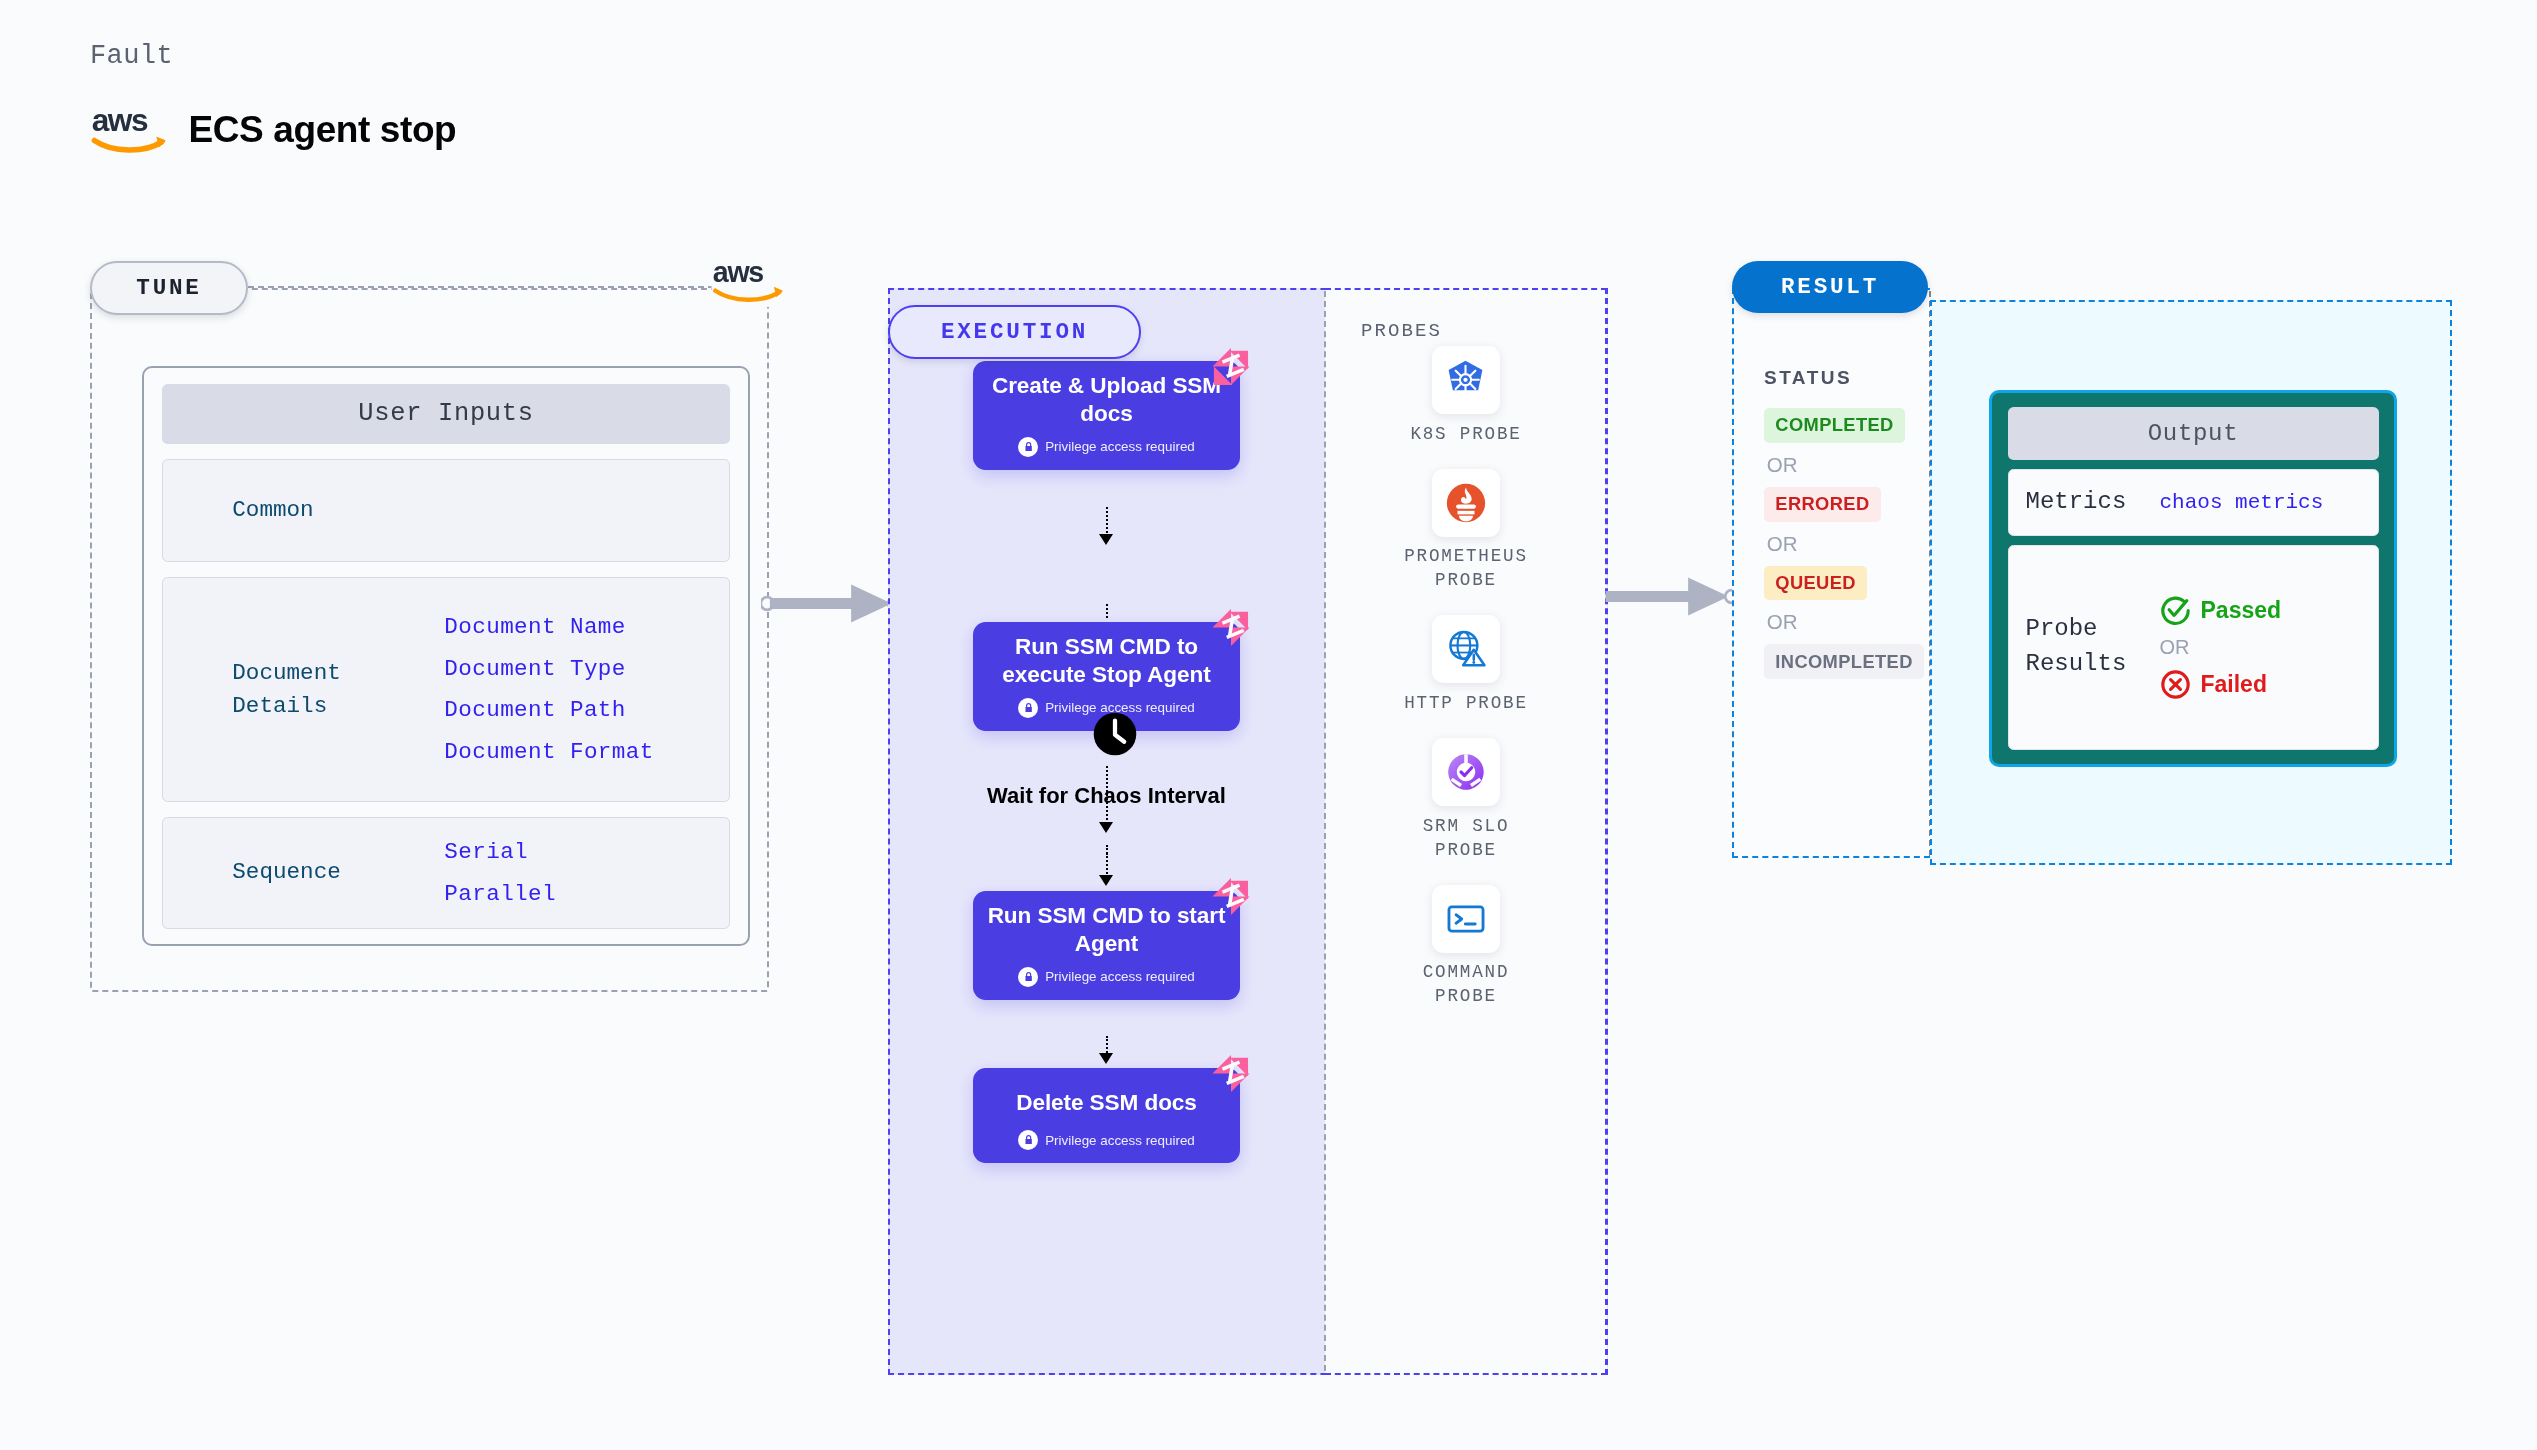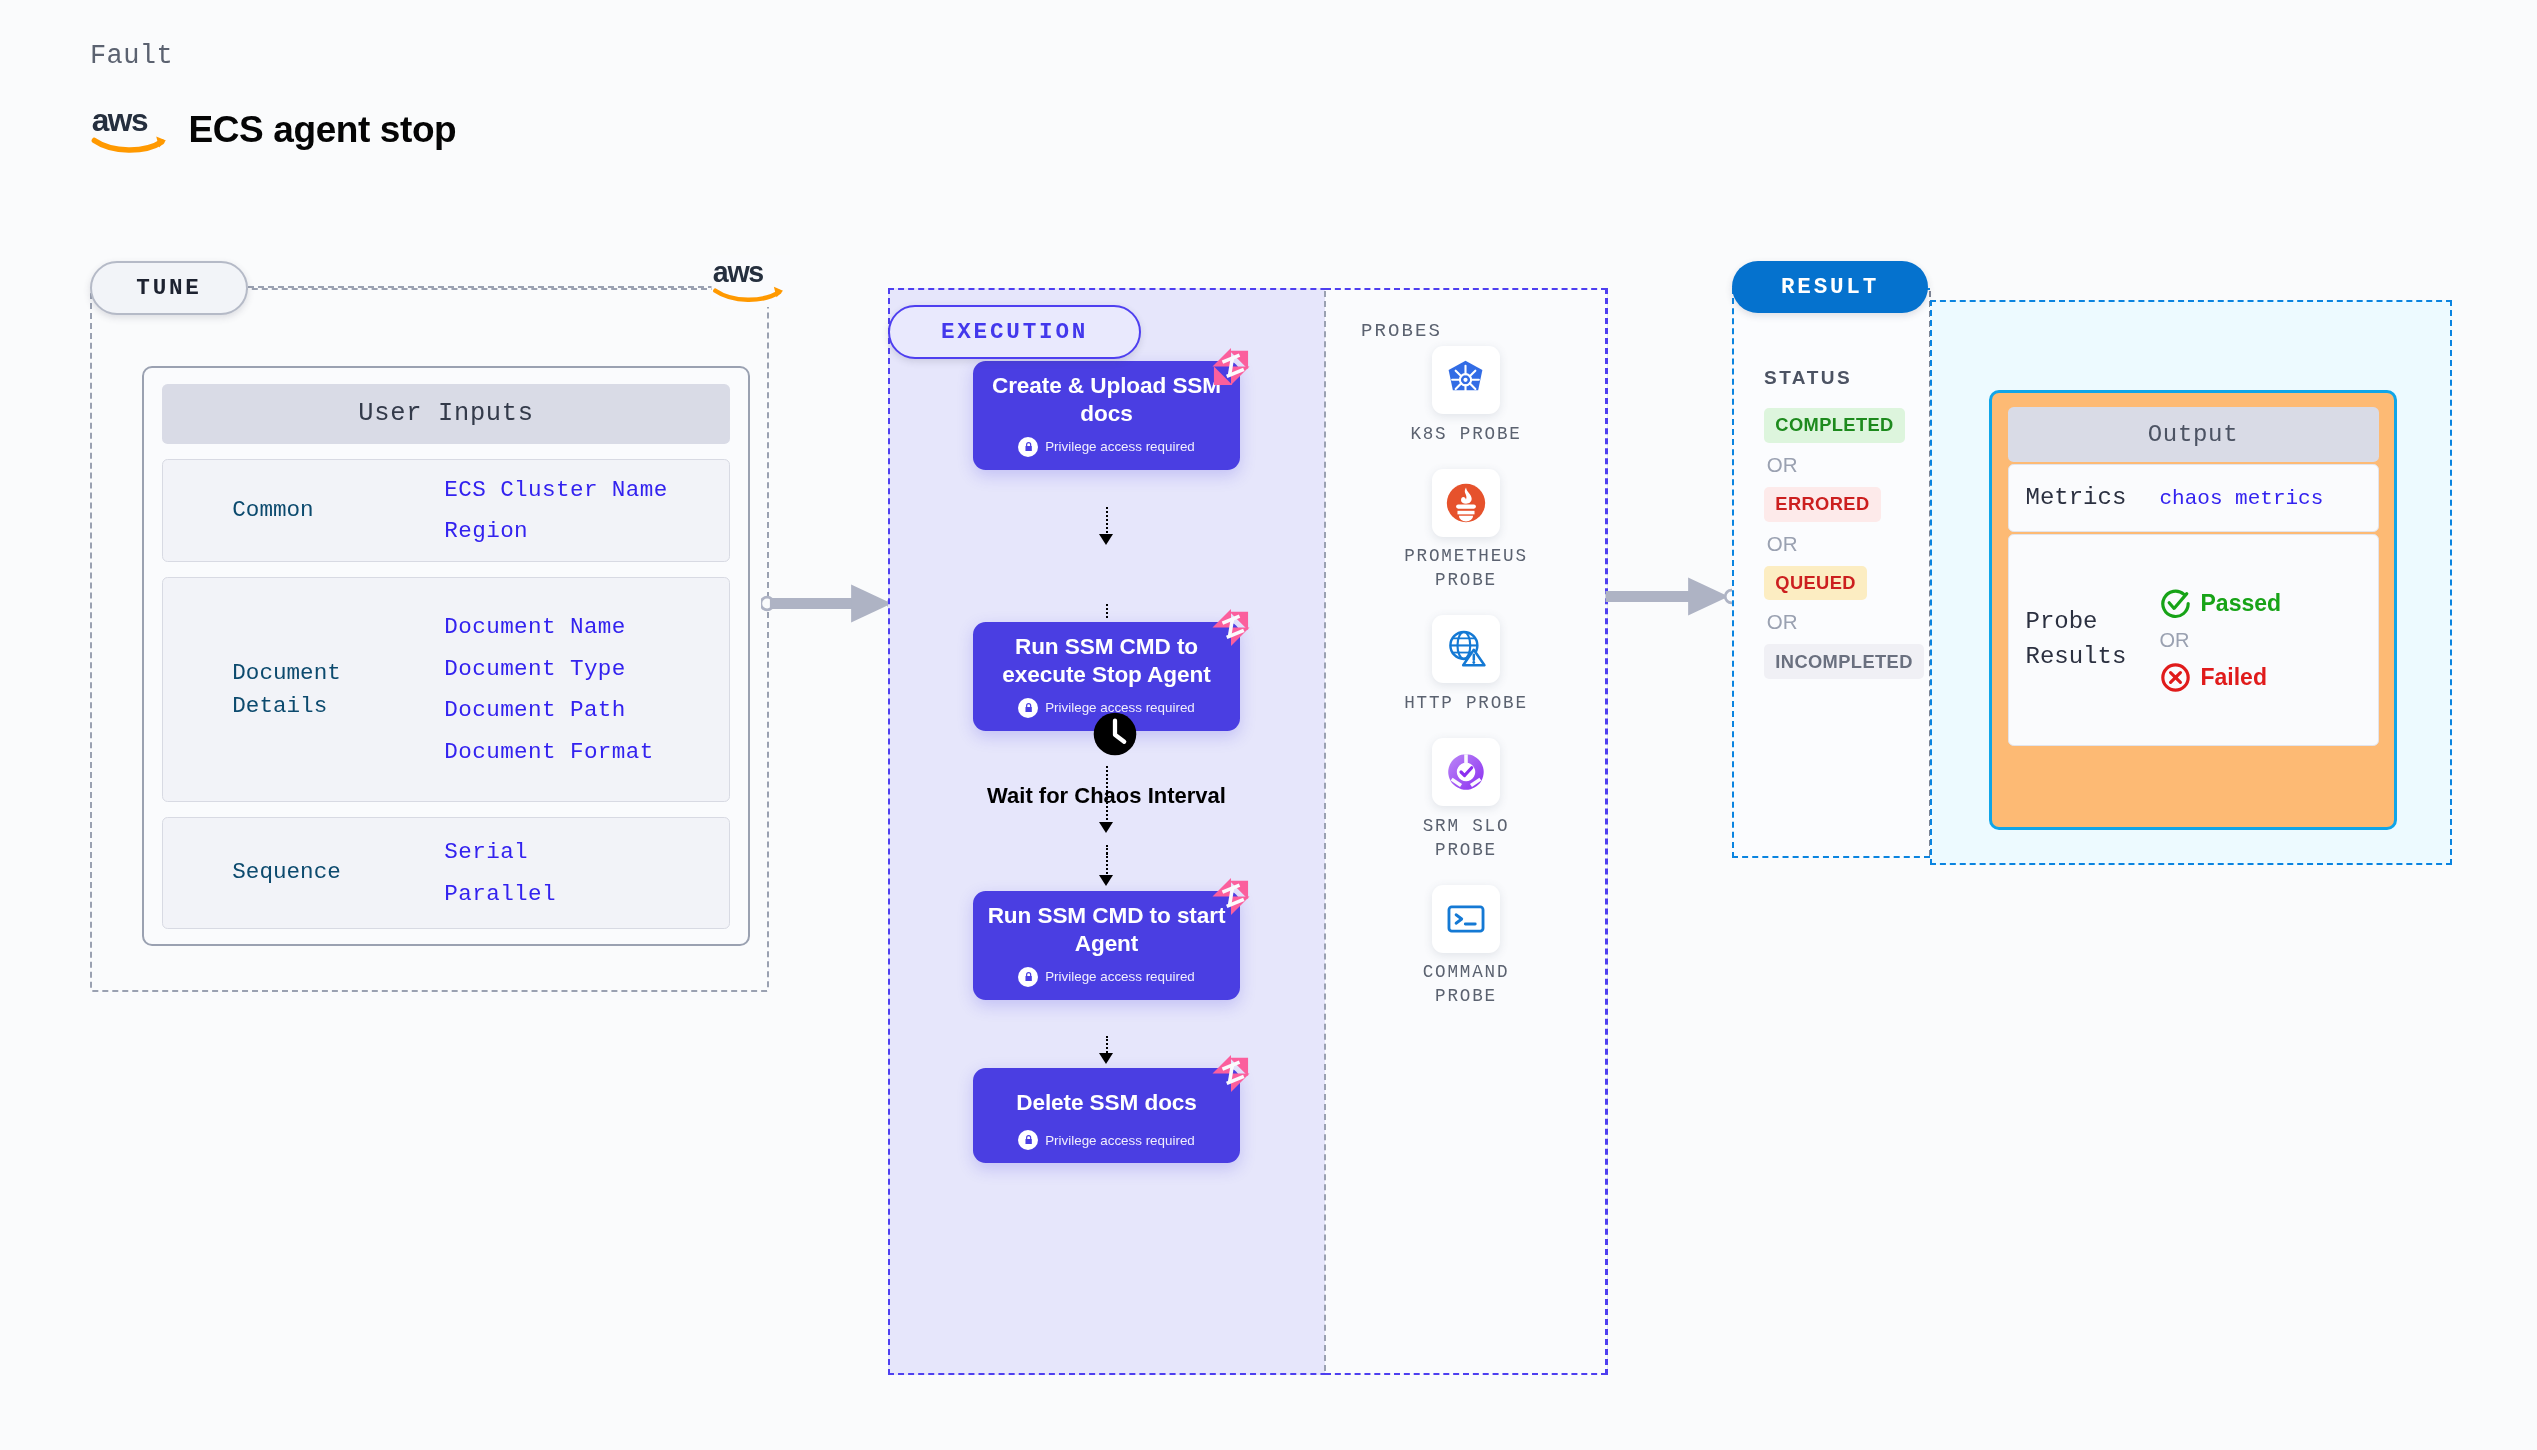--- a/index.html
+++ b/index.html
@@ -256,26 +256,26 @@
   }
   .status-or { font-size: 20.5px; color: #9aa1b1; padding-left: 2.8px; }
   .chip-completed  { background: #ddf5dd; color: #1d8a1d; }
   .chip-errored    { background: #fdeaea; color: #cc1f1f; }
   .chip-queued     { background: #fcedc2; color: #cc1f1f; }
   .chip-incomplete { background: #f0f0f5; color: #6a707f; }
 
   
   #output-card {
     position: absolute; left: 1989px; top: 390px;
-    width: 408px; height: 440px;
-    background: #fdba74;
+    width: 408px; height: 377px;
+    background: #0f766e;
     border: 3.5px solid #10a5e8;
     border-radius: 10px;
     padding: 14px 15.5px;
-    display: flex; flex-direction: column; gap: 2px;
+    display: flex; flex-direction: column; gap: 9px;
   }
   #output-header {
     background: #d9dbe6; border-radius: 5.6px; height: 55px;
     display: flex; align-items: center; justify-content: center;
     font-family: "Liberation Mono", monospace;
     font-size: 24px; color: #4c5363; letter-spacing: 0.7px;
   }
   .out-group {
     background: #fafbfd; border: 1.4px solid #e2e4ec; border-radius: 5.6px;
     display: flex; align-items: center; padding: 11.3px 17px;
@@ -321,24 +321,20 @@
   <path d="M6,55 C32,73 80,73 104,57" stroke="#f90" stroke-width="7" fill="none" stroke-linecap="round"></path>
   <path d="M96,49 L110,55 L100,65 Z" fill="#f90"></path>
 </svg>
 <div id="tune-pill" class="pill">TUNE</div>
 
 <div id="user-inputs-card">
   <div id="user-inputs-header">User Inputs</div>
 
   <div id="g-common" class="ui-group">
     <div class="ui-group-label">Common</div>
-    <div class="ui-group-values">
-      <div class="ui-value">ECS Cluster Name</div>
-      <div class="ui-value">Region</div>
-    </div>
   </div>
 
   <div id="g-doc" class="ui-group">
     <div class="ui-group-label">
       <span style="white-space: pre-line;">Document
 Details</span>
     </div>
     <div class="ui-group-values">
       <div class="ui-value">Document Name</div>
       <div class="ui-value">Document Type</div>

